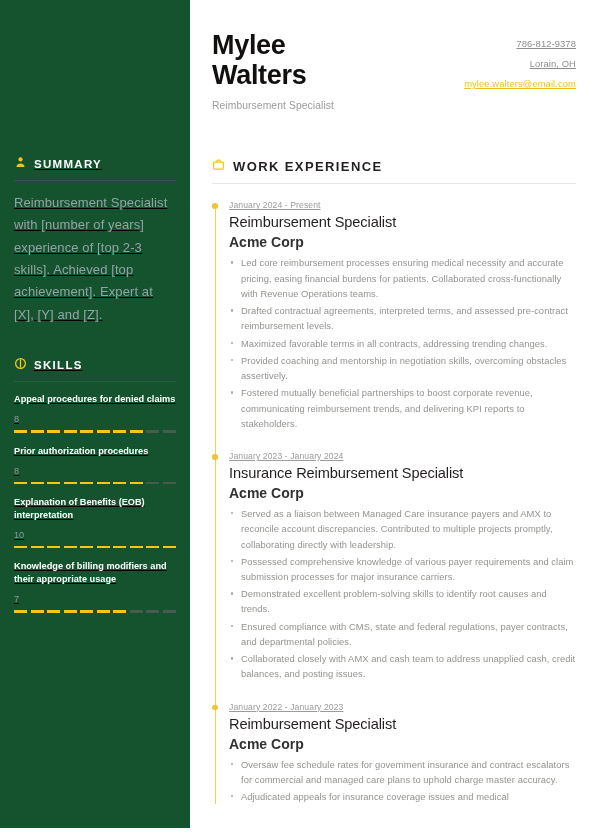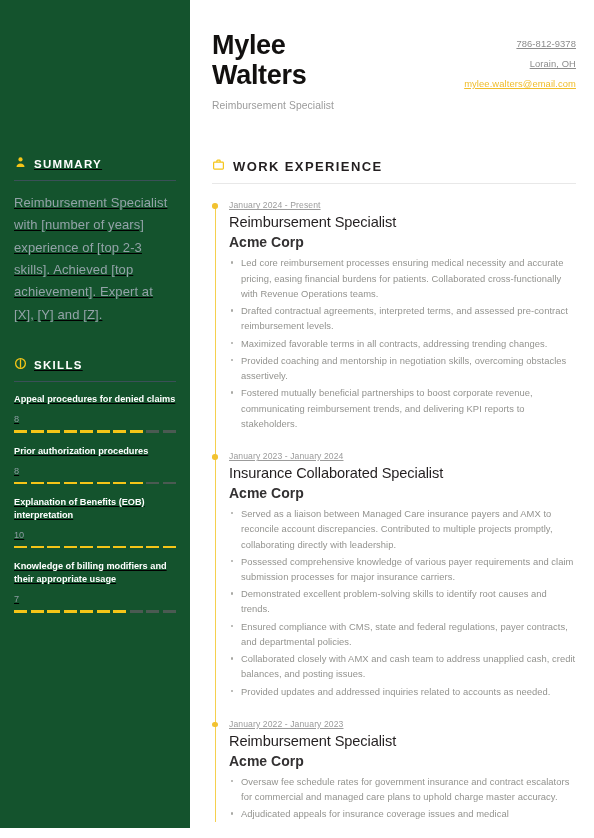--- a/index.html
+++ b/index.html
@@ -377,29 +377,28 @@
         <ul class="bullets">
           <li>Led core reimbursement processes ensuring medical necessity and accurate pricing, easing financial burdens for patients. Collaborated cross-functionally with Revenue Operations teams.</li>
           <li>Drafted contractual agreements, interpreted terms, and assessed pre-contract reimbursement levels.</li>
           <li>Maximized favorable terms in all contracts, addressing trending changes.</li>
           <li>Provided coaching and mentorship in negotiation skills, overcoming obstacles assertively.</li>
           <li>Fostered mutually beneficial partnerships to boost corporate revenue, communicating reimbursement trends, and delivering KPI reports to stakeholders.</li>
         </ul>
       </div>
       <div class="job">
         <div class="job-dates">January 2023 - January 2024</div>
-        <div class="job-role">Insurance Collaborated Specialist</div>
+        <div class="job-role">Insurance Reimbursement Specialist</div>
         <div class="job-company">Acme Corp</div>
         <ul class="bullets">
           <li>Served as a liaison between Managed Care insurance payers and AMX to reconcile account discrepancies. Contributed to multiple projects promptly, collaborating directly with leadership.</li>
           <li>Possessed comprehensive knowledge of various payer requirements and claim submission processes for major insurance carriers.</li>
           <li>Demonstrated excellent problem-solving skills to identify root causes and trends.</li>
           <li>Ensured compliance with CMS, state and federal regulations, payer contracts, and departmental policies.</li>
           <li>Collaborated closely with AMX and cash team to address unapplied cash, credit balances, and posting issues.</li>
-          <li>Provided updates and addressed inquiries related to accounts as needed.</li>
         </ul>
       </div>
       <div class="job">
         <div class="job-dates">January 2022 - January 2023</div>
         <div class="job-role">Reimbursement Specialist</div>
         <div class="job-company">Acme Corp</div>
         <ul class="bullets">
           <li>Oversaw fee schedule rates for government insurance and contract escalators for commercial and managed care plans to uphold charge master accuracy.</li>
           <li>Adjudicated appeals for insurance coverage issues and medical</li>
         </ul>

